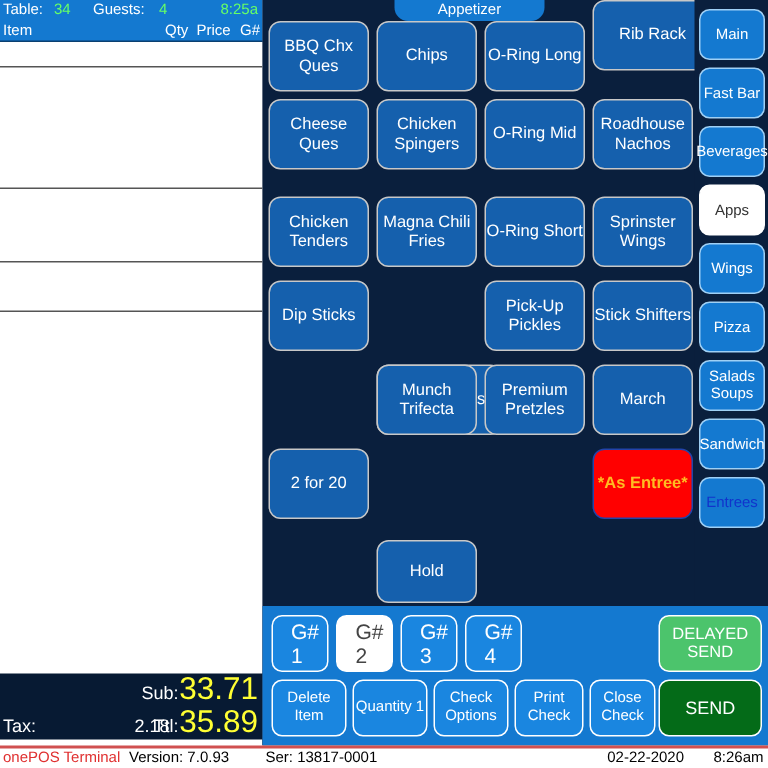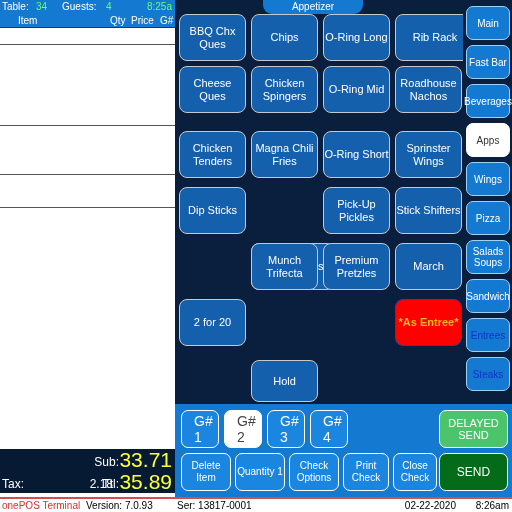--- a/index.html
+++ b/index.html
@@ -23,21 +23,21 @@
   #order-header .oh-table { position:absolute; left:2px; top:1px; }
   #order-header .oh-tnum  { position:absolute; left:36px; top:1px; color:#66ff66; }
   #order-header .oh-guests{ position:absolute; left:62px; top:1px; }
   #order-header .oh-gnum  { position:absolute; left:106px; top:1px; color:#66ff66; }
   #order-header .oh-time  { position:absolute; right:3px; top:1px; color:#66ff66; }
 
   #col-header {
     height:14px; background:#1479d0; color:#ffffff;
     font-size:10px; position:relative; border-bottom:1px solid #0a3f70;
   }
-  #col-header .ch-item  { position:absolute; left:18px; top:1px; }
+  #col-header .ch-item  { position:absolute; left:2px; top:1px; }
   #col-header .ch-qty   { position:absolute; left:110px; top:1px; }
   #col-header .ch-price { position:absolute; left:131px; top:1px; }
   #col-header .ch-g     { position:absolute; left:160px; top:1px; }
 
   #order-list {
     position:absolute; top:28px; left:0; width:175px; height:421px;
     background:#ffffff; overflow:hidden;
   }
   .order-entry { border-top:1px solid #555; }
   .order-entry:first-child { border-top:none; }
@@ -225,21 +225,21 @@
     <span class="t-ttl-label">Ttl:</span>
     <span class="t-ttl-val">35.89</span>
   </div>
 </div>
 
 <div id="menu-area">
   <div id="category-tab">Appetizer</div>
 <div class="menu-btn" style="left: 76px; top: 14px; width: 67px; height: 47px;">Chips</div>
     <div class="menu-btn" style="left: 4px; top: 14px; width: 67px; height: 47px;">BBQ Chx Ques</div>
     <div class="menu-btn" style="left: 148px; top: 14px; width: 67px; height: 47px;">O-Ring Long</div>
-    <div class="menu-btn" style="left: 220px; top: 14px; width: 80px; height: 47px;">Rib Rack</div>
+    <div class="menu-btn" style="left: 220px; top: 0; width: 80px; height: 47px;">Rib Rack</div>
     <div class="menu-btn" style="left: 4px; top: 66px; width: 67px; height: 47px;">Cheese Ques</div>
     <div class="menu-btn" style="left: 76px; top: 66px; width: 67px; height: 47px;">Chicken Spingers</div>
     <div class="menu-btn" style="left: 148px; top: 66px; width: 67px; height: 47px;">O-Ring Mid</div>
     <div class="menu-btn" style="left: 220px; top: 66px; width: 67px; height: 47px;">Roadhouse Nachos</div>
     <div class="menu-btn" style="left: 4px; top: 131px; width: 67px; height: 47px;">Chicken Tenders</div>
     <div class="menu-btn" style="left: 76px; top: 131px; width: 67px; height: 47px;">Magna Chili Fries</div>
     <div class="menu-btn" style="left: 148px; top: 131px; width: 67px; height: 47px;">O-Ring Short</div>
     <div class="menu-btn" style="left: 220px; top: 131px; width: 67px; height: 47px;">Sprinster Wings</div>
     <div class="menu-btn" style="left: 4px; top: 187px; width: 67px; height: 47px;">Dip Sticks</div>
     <div class="menu-btn" style="left: 76px; top: 205px; width: 84px; height: 47px; margin-top: 38px;">Magna Fries</div>
@@ -256,21 +256,20 @@
 <div id="cat-sidebar">
     <div class="cat-btn" style="top: 6px; height: 34px;">Main</div>
     <div class="cat-btn" style="top: 45px; height: 34px;">Fast Bar</div>
     <div class="cat-btn" style="top: 84px; height: 34px;">Beverages</div>
     <div class="cat-btn selected" style="top: 123px; height: 34px;">Apps</div>
     <div class="cat-btn" style="top: 162px; height: 34px;">Wings</div>
     <div class="cat-btn" style="top: 201px; height: 34px;">Pizza</div>
     <div class="cat-btn" style="top: 240px; height: 34px;">Salads Soups</div>
     <div class="cat-btn" style="top: 279px; height: 34px;">Sandwich</div>
     <div class="cat-btn dim" style="top: 318px; height: 34px;">Entrees</div>
-    <div class="cat-btn dim" style="top: 357px; height: 34px;">Steaks</div>
   </div>
 
 <div id="func-panel">
   <div id="delayed-send">DELAYED SEND</div>
   <div id="send-btn">SEND</div>
 <div class="gbtn" style="left: 6px;">G# 1</div>
     <div class="gbtn selected" style="left: 49px;">G# 2</div>
     <div class="gbtn" style="left: 92px;">G# 3</div>
     <div class="gbtn" style="left: 135px;">G# 4</div>
     <div class="fbtn" style="left: 6px; width: 50px;">Delete Item</div>

